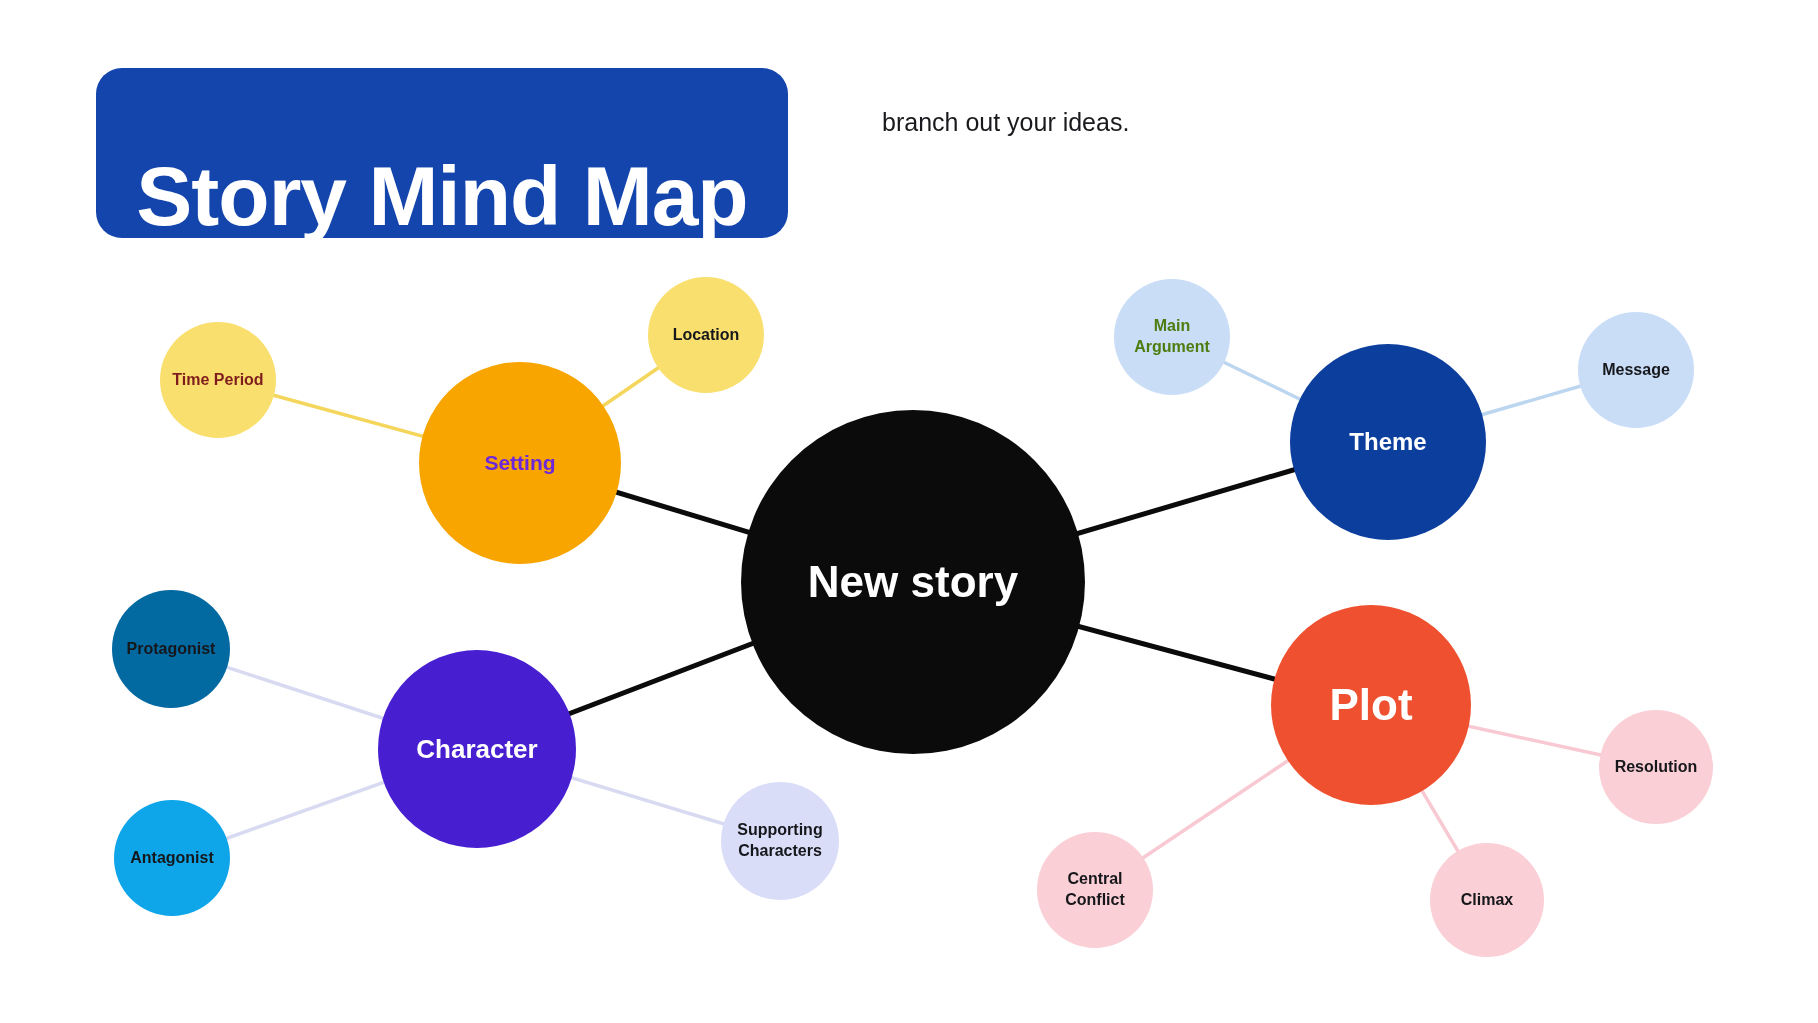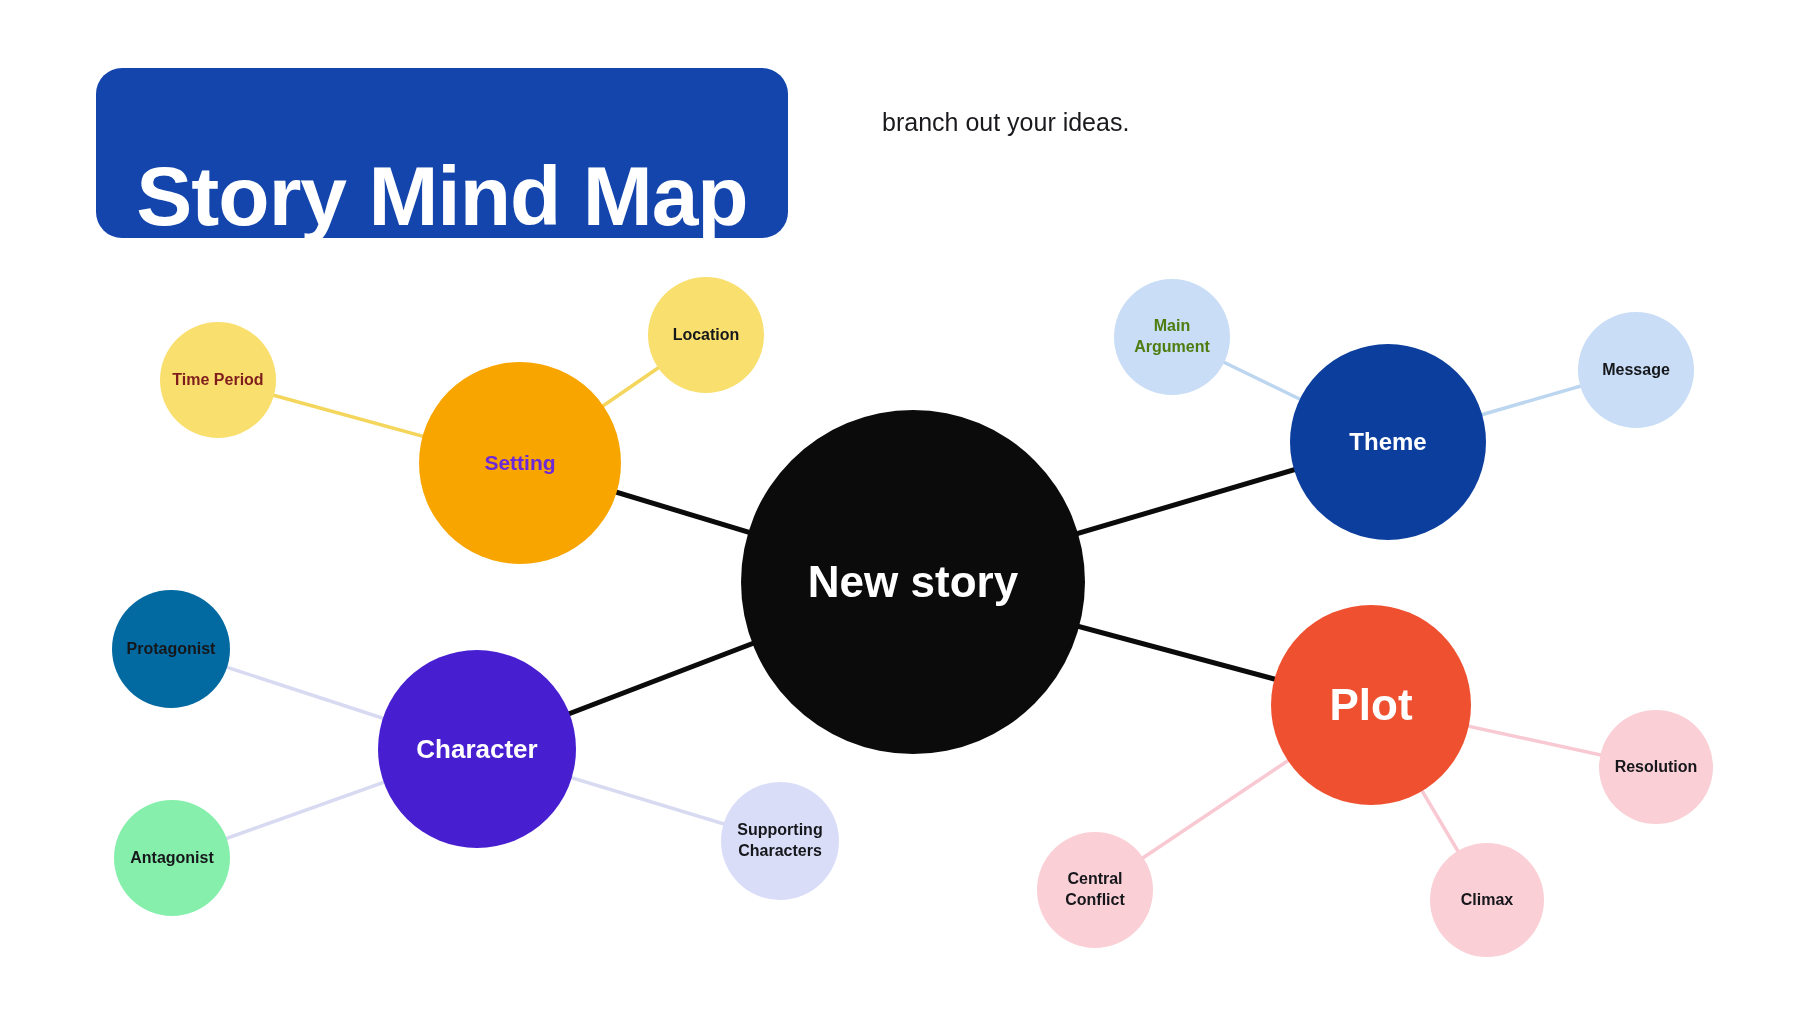--- a/index.html
+++ b/index.html
@@ -79,21 +79,21 @@
       </div>
       <div class="node child" style="left: 1578px; top: 312px; width: 116px; height: 116px; background: rgb(201, 221, 246); color: rgb(21, 23, 27); font-size: 16px;">
         <span>Message</span>
       </div>
       <div class="node branch" style="left: 378px; top: 650px; width: 198px; height: 198px; background: rgb(71, 31, 209); color: rgb(255, 255, 255); font-size: 26px;">
         <span>Character</span>
       </div>
       <div class="node child" style="left: 112px; top: 590px; width: 118px; height: 118px; background: #0369a1; color: rgb(21, 23, 27); font-size: 16px;">
         <span>Protagonist</span>
       </div>
-      <div class="node child" style="left: 114px; top: 800px; width: 116px; height: 116px; background: #86efac; color: rgb(21, 23, 27); font-size: 16px;">
+      <div class="node child" style="left: 114px; top: 800px; width: 116px; height: 116px; background: #0ea5e9; color: rgb(21, 23, 27); font-size: 16px;">
         <span>Antagonist</span>
       </div>
       <div class="node child" style="left: 721px; top: 782px; width: 118px; height: 118px; background: rgb(218, 221, 248); color: rgb(21, 23, 27); font-size: 16px;">
         <span>Supporting
 Characters</span>
       </div>
       <div class="node branch" style="left: 1271px; top: 605px; width: 200px; height: 200px; background: rgb(239, 81, 48); color: #ffffff; font-size: 44px;">
         <span>Plot</span>
       </div>
       <div class="node child" style="left: 1037px; top: 832px; width: 116px; height: 116px; background: rgb(250, 207, 214); color: rgb(21, 23, 27); font-size: 16px;">

